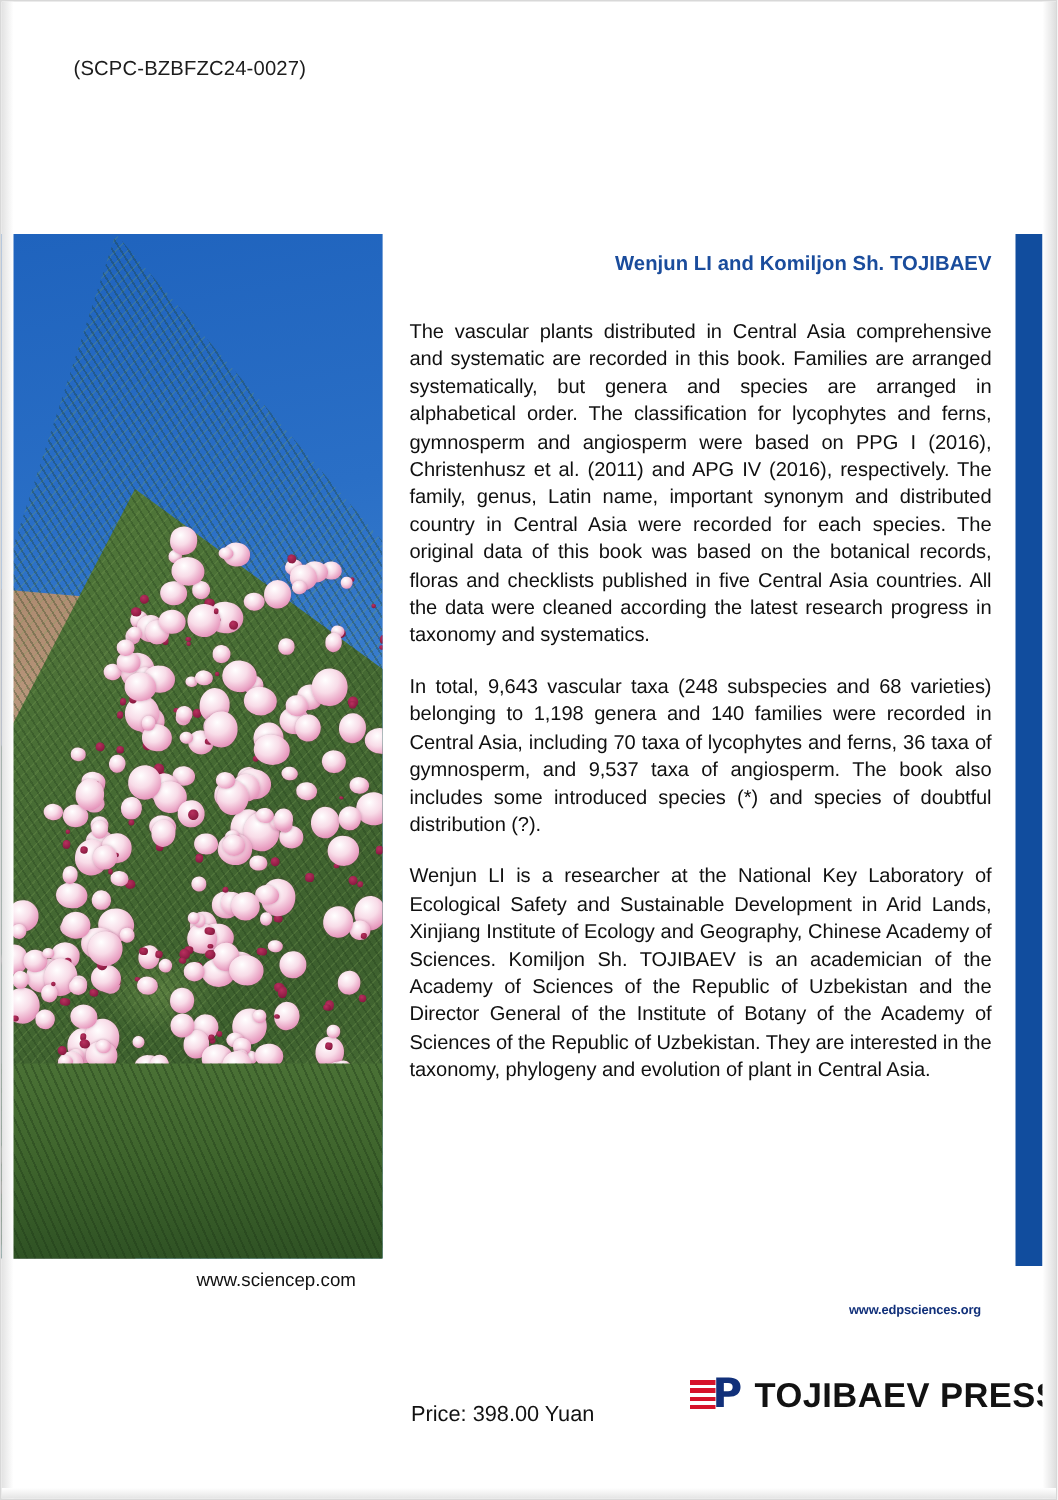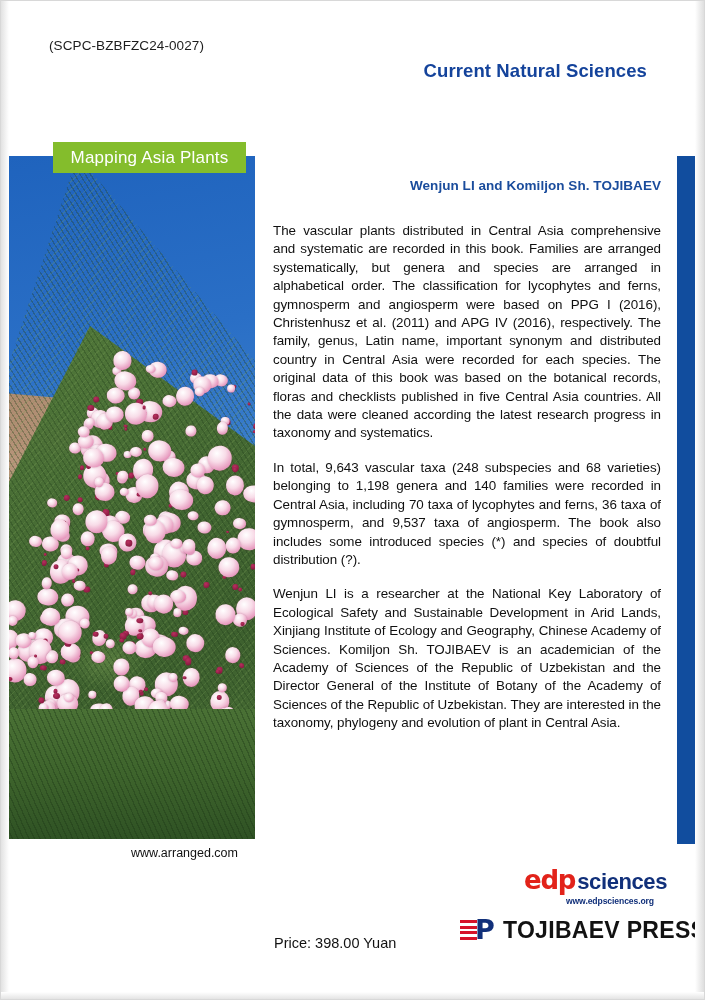--- a/index.html
+++ b/index.html
@@ -191,21 +191,21 @@
   }
   .book-title {
     font-size: 23.5px;
     line-height: 31px;
     color: #1a4c9c;
     font-weight: normal;
     margin: 0;
     letter-spacing: 0.05px;
   }
   .authors {
-    margin-top: 27px;
+    margin-top: 17px;
     text-align: right;
     font-size: 13.5px;
     font-weight: bold;
     color: #1a4c9c;
     letter-spacing: 0.05px;
   }
   .blurb {
     margin-top: 29px;
   }
   .blurb p {
@@ -363,21 +363,20 @@
     white-space: nowrap;
   }
 </style>
 </head>
 <body>
 
 <div class="page">
 
   <div class="catalog-code">(SCPC-BZBFZC24-0027)</div>
 
-  <div class="series-header">Current Natural Sciences</div>
 
   <div class="right-bar"></div>
 
   <div class="cover-photo">
     <div class="sky"></div>
     <div class="rock"></div>
     <div class="foliage"></div>
     <div class="foliage-texture"></div>
     <div class="flowers" id="flowerLayer">
         <div class="bud" style="left: 165.243px; top: 465.208px; width: 5.40825px; height: 5.65342px;"></div>
@@ -744,43 +743,36 @@
         <div class="bud" style="left: 149.756px; top: 293.47px; width: 5.6376px; height: 5.43959px;"></div>
         <div class="fl" style="left: 85.0526px; top: 350.883px; width: 22.9701px; height: 22.7014px;"></div>
         <div class="fl" style="left: 83.7178px; top: 324.138px; width: 12.9246px; height: 13.1824px;"></div>
         <div class="bud" style="left: 62.8243px; top: 387.846px; width: 3.60079px; height: 3.18111px;"></div>
         <div class="fl" style="left: 195.123px; top: 104.521px; width: 10.0897px; height: 9.12139px;"></div>
         <div class="bud" style="left: 128.133px; top: 149.501px; width: 3.58319px; height: 3.31424px;"></div>
       </div>
     <div class="grass-bottom"></div>
   </div>
 
-  <div class="series-badge">
-    <span>Mapping Asia Plants</span>
-  </div>
 
   <div class="content">
     <div class="authors">Wenjun LI and Komiljon Sh. TOJIBAEV</div>
     <div class="blurb">
       <p>The vascular plants distributed in Central Asia comprehensive and systematic are recorded in this book. Families are arranged systematically, but genera and species are arranged in alphabetical order. The classification for lycophytes and ferns, gymnosperm and angiosperm were based on PPG I (2016), Christenhusz et al. (2011) and APG IV (2016), respectively. The family, genus, Latin name, important synonym and distributed country in Central Asia were recorded for each species. The original data of this book was based on the botanical records, floras and checklists published in five Central Asia countries. All the data were cleaned according the latest research progress in taxonomy and systematics.</p>
       <p>In total, 9,643 vascular taxa (248 subspecies and 68 varieties) belonging to 1,198 genera and 140 families were recorded in Central Asia, including 70 taxa of lycophytes and ferns, 36 taxa of gymnosperm, and 9,537 taxa of angiosperm. The book also includes some introduced species (*) and species of doubtful distribution (?).</p>
       <p>Wenjun LI is a researcher at the National Key Laboratory of Ecological Safety and Sustainable Development in Arid Lands, Xinjiang Institute of Ecology and Geography, Chinese Academy of Sciences. Komiljon Sh. TOJIBAEV is an academician of the Academy of Sciences of the Republic of Uzbekistan and the Director General of the Institute of Botany of the Academy of Sciences of the Republic of Uzbekistan. They are interested in the taxonomy, phylogeny and evolution of plant in Central Asia.</p>
     </div>
   </div>
 
-  <div class="sciencep-url">www.arranged.com</div>
+  <div class="sciencep-url">www.sciencep.com</div>
 
 
   <div class="price">Price: 398.00 Yuan</div>
 
   <div class="edp-logo">
-    <div class="edp-row">
-      <span class="edp-mark">edp</span>
-      <span class="edp-word">sciences</span>
-    </div>
     <div class="edp-url">www.edpsciences.org</div>
   </div>
 
   <div class="sp-logo">
     <div class="sp-mark">
       <div class="sp-stripes"></div>
       <div class="sp-p">P</div>
     </div>
     <div class="sp-text">TOJIBAEV PRESS</div>
   </div>

